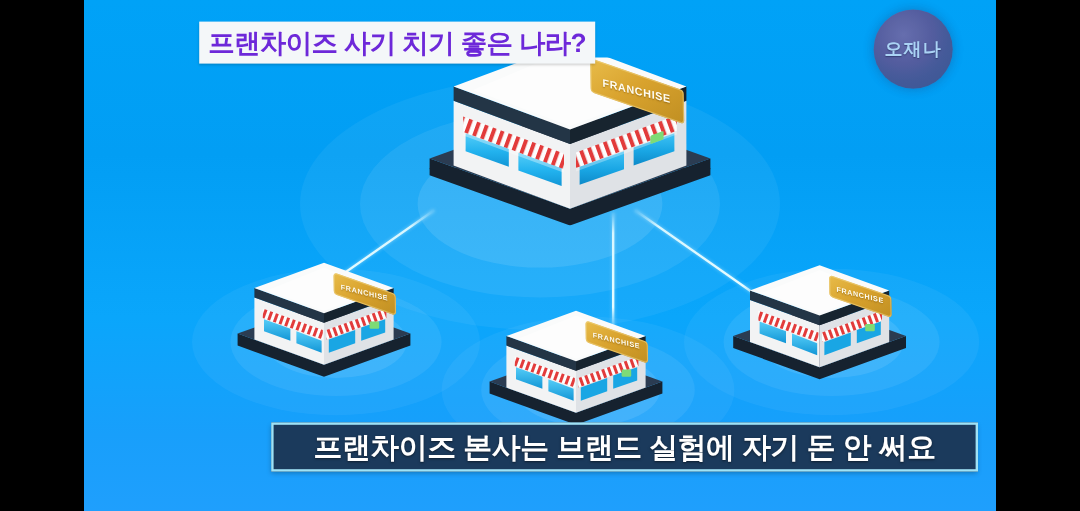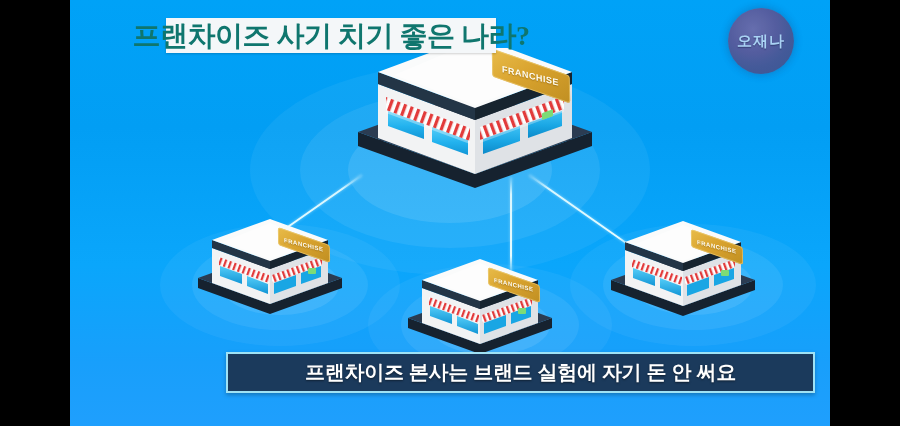--- a/index.html
+++ b/index.html
@@ -103,26 +103,25 @@
     width: 330px;
     height: 35px;
     background: #f4f7f9;
     z-index: 25;
     display: flex;
     align-items: center;
     justify-content: center;
     box-shadow: 0 1px 2px rgba(0,0,0,.18);
   }
   #title-banner .txt {
-    color: #0f766e;
-    font-size: 28px;
+    color: #6d28d9;
+    font-size: 22px;
     font-weight: bold;
     letter-spacing: -0.5px;
     white-space: nowrap;
-    font-family: Liberation Serif, serif;
   }
 
   
   #channel-logo {
     position: absolute;
     right: 36px;
     top: 8px;
     width: 66px;
     height: 66px;
     border-radius: 50%;
@@ -154,21 +153,21 @@
     border: 2px solid #9fe2f5;
     box-sizing: border-box;
     z-index: 30;
     display: flex;
     align-items: center;
     justify-content: center;
     box-shadow: 0 2px 4px rgba(0,0,0,.25);
   }
   #caption-box .txt {
     color: #ffffff;
-    font-size: 20px;
+    font-size: 24px;
     font-weight: bold;
     letter-spacing: -0.3px;
     white-space: nowrap;
     text-shadow: 0 1px 2px rgba(0,0,0,.5);
   }
 </style>
 </head>
 <body>
 
 <div id="stage">

